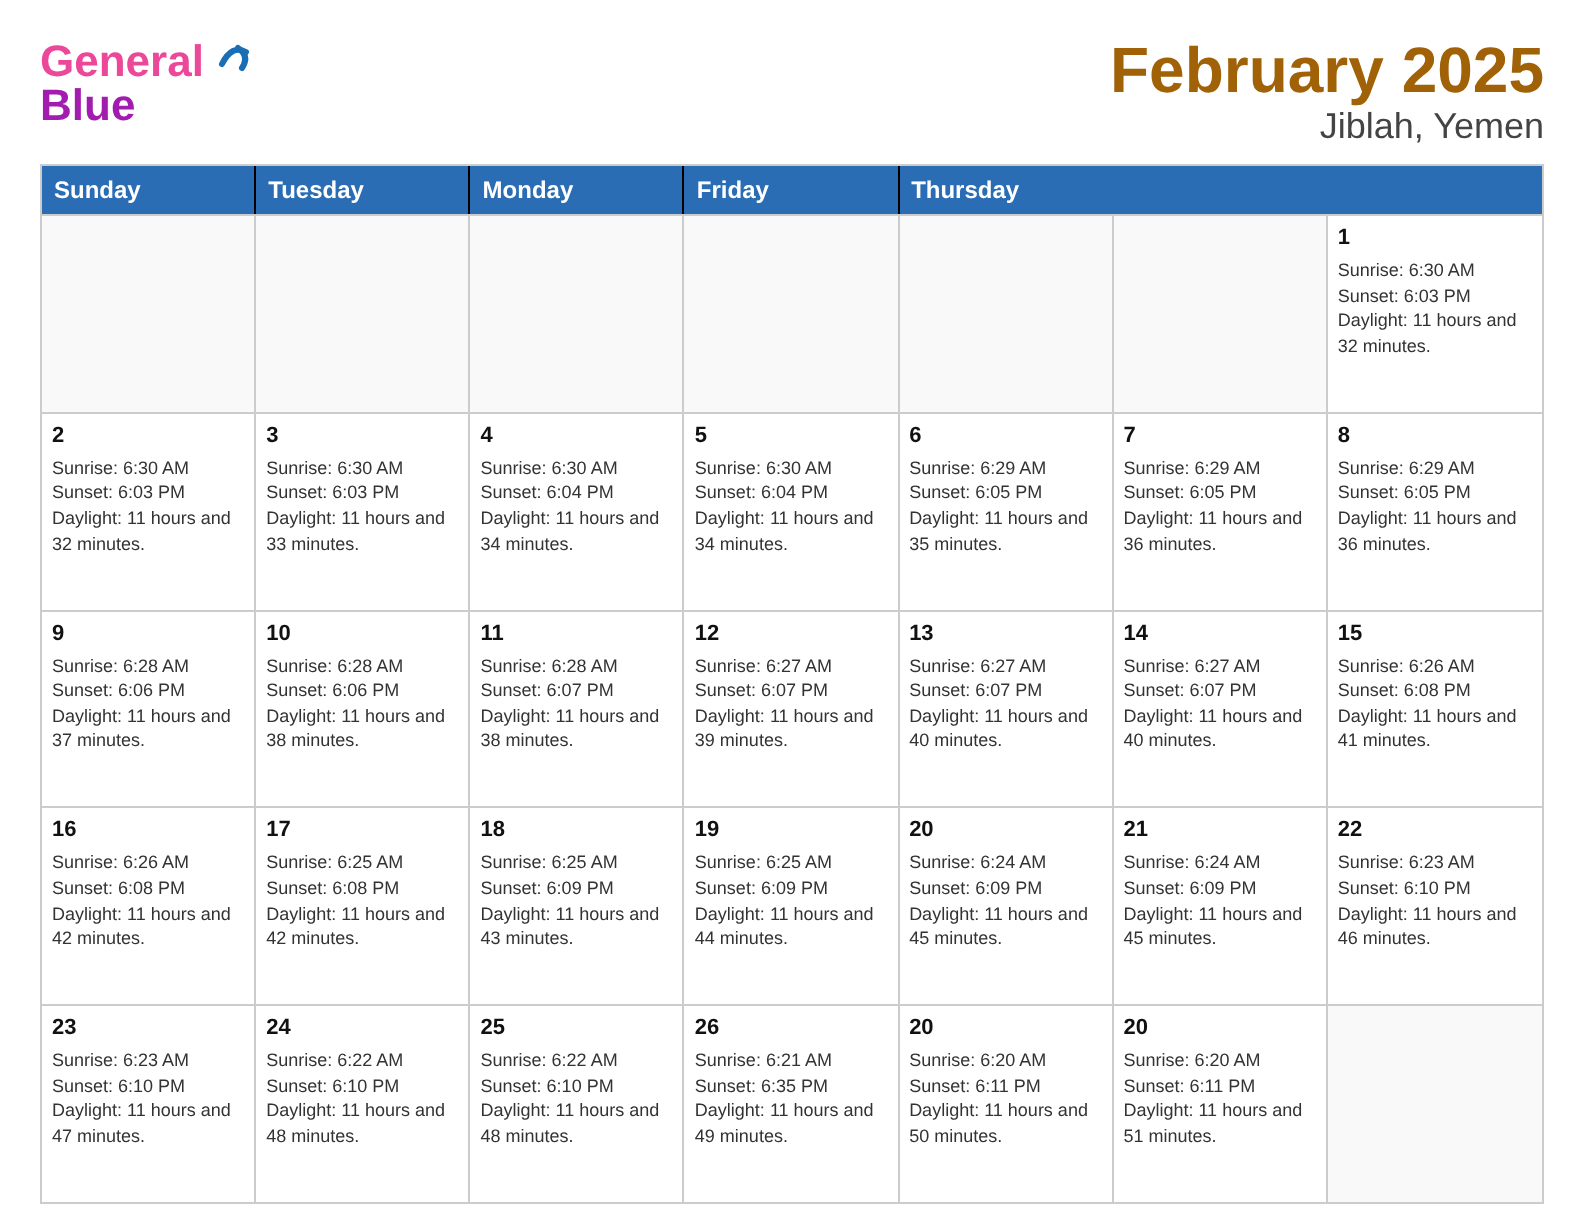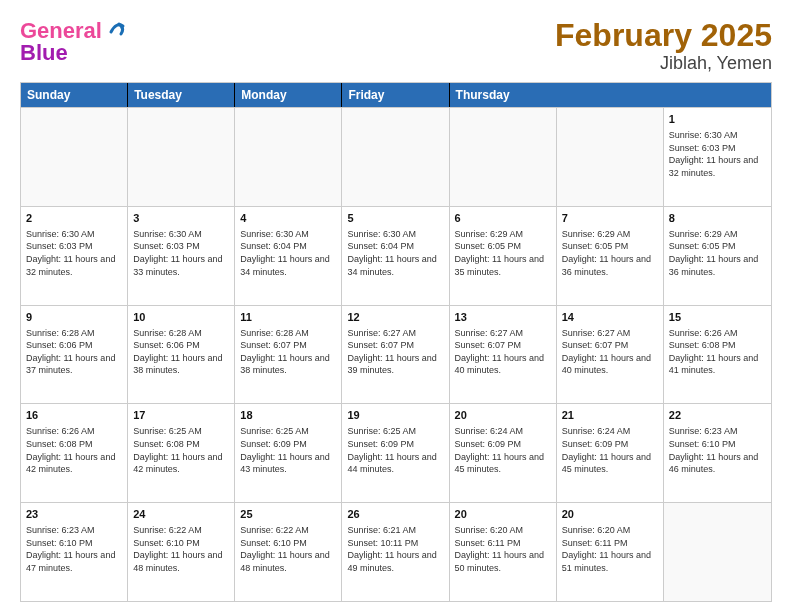--- a/index.html
+++ b/index.html
@@ -286,21 +286,21 @@
           </div>
           <div class="cal-cell">
             <div class="day-num">25</div>
             <div class="cell-text" style="white-space: pre-line;">Sunrise: 6:22 AM
 Sunset: 6:10 PM
 Daylight: 11 hours and 48 minutes.</div>
           </div>
           <div class="cal-cell">
             <div class="day-num">26</div>
             <div class="cell-text" style="white-space: pre-line;">Sunrise: 6:21 AM
-Sunset: 10:11 PM
+Sunset: 6:35 PM
 Daylight: 11 hours and 49 minutes.</div>
           </div>
           <div class="cal-cell">
             <div class="day-num">20</div>
             <div class="cell-text" style="white-space: pre-line;">Sunrise: 6:20 AM
 Sunset: 6:11 PM
 Daylight: 11 hours and 50 minutes.</div>
           </div>
           <div class="cal-cell">
             <div class="day-num">20</div>

